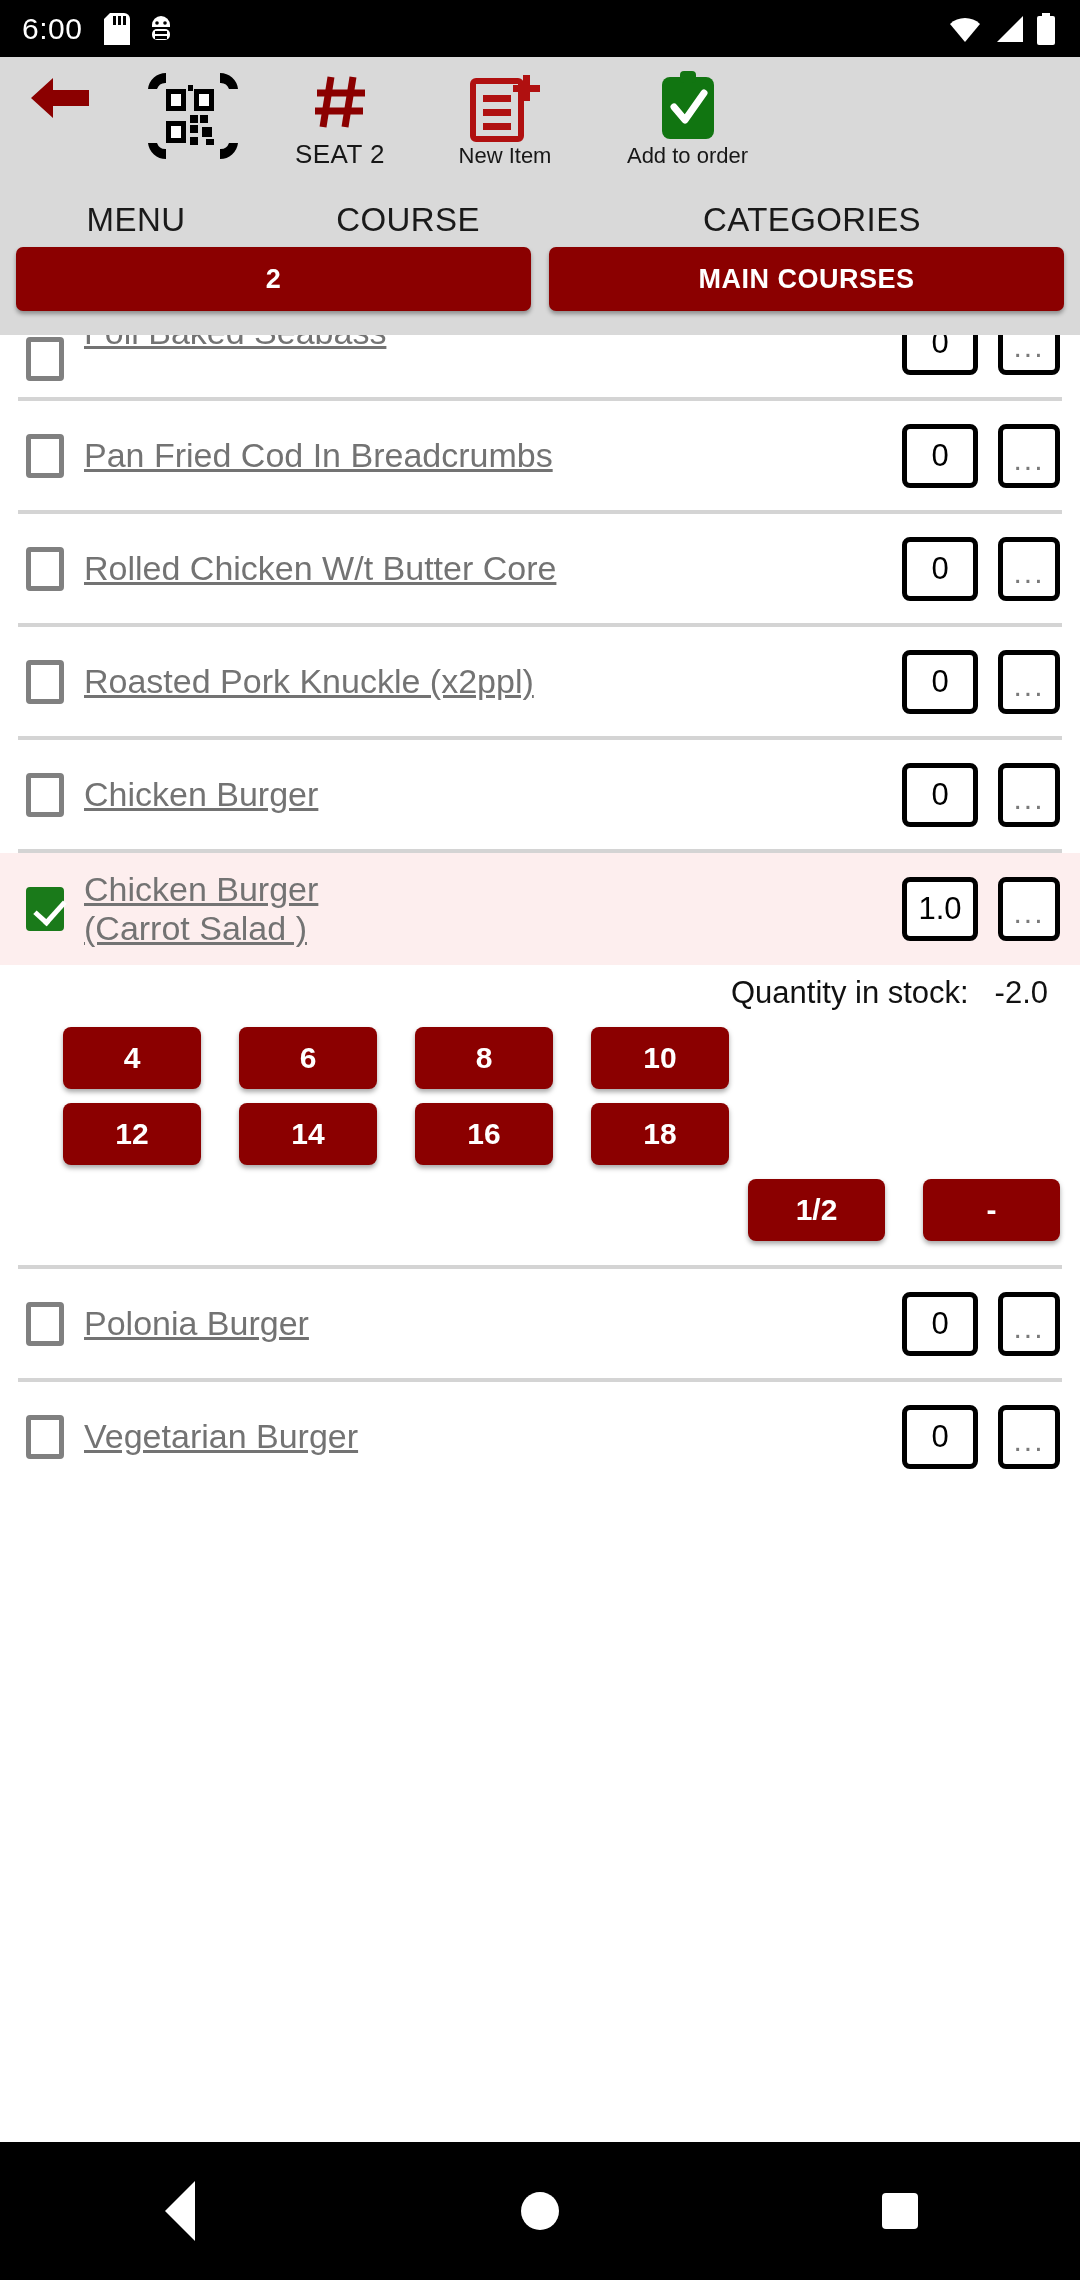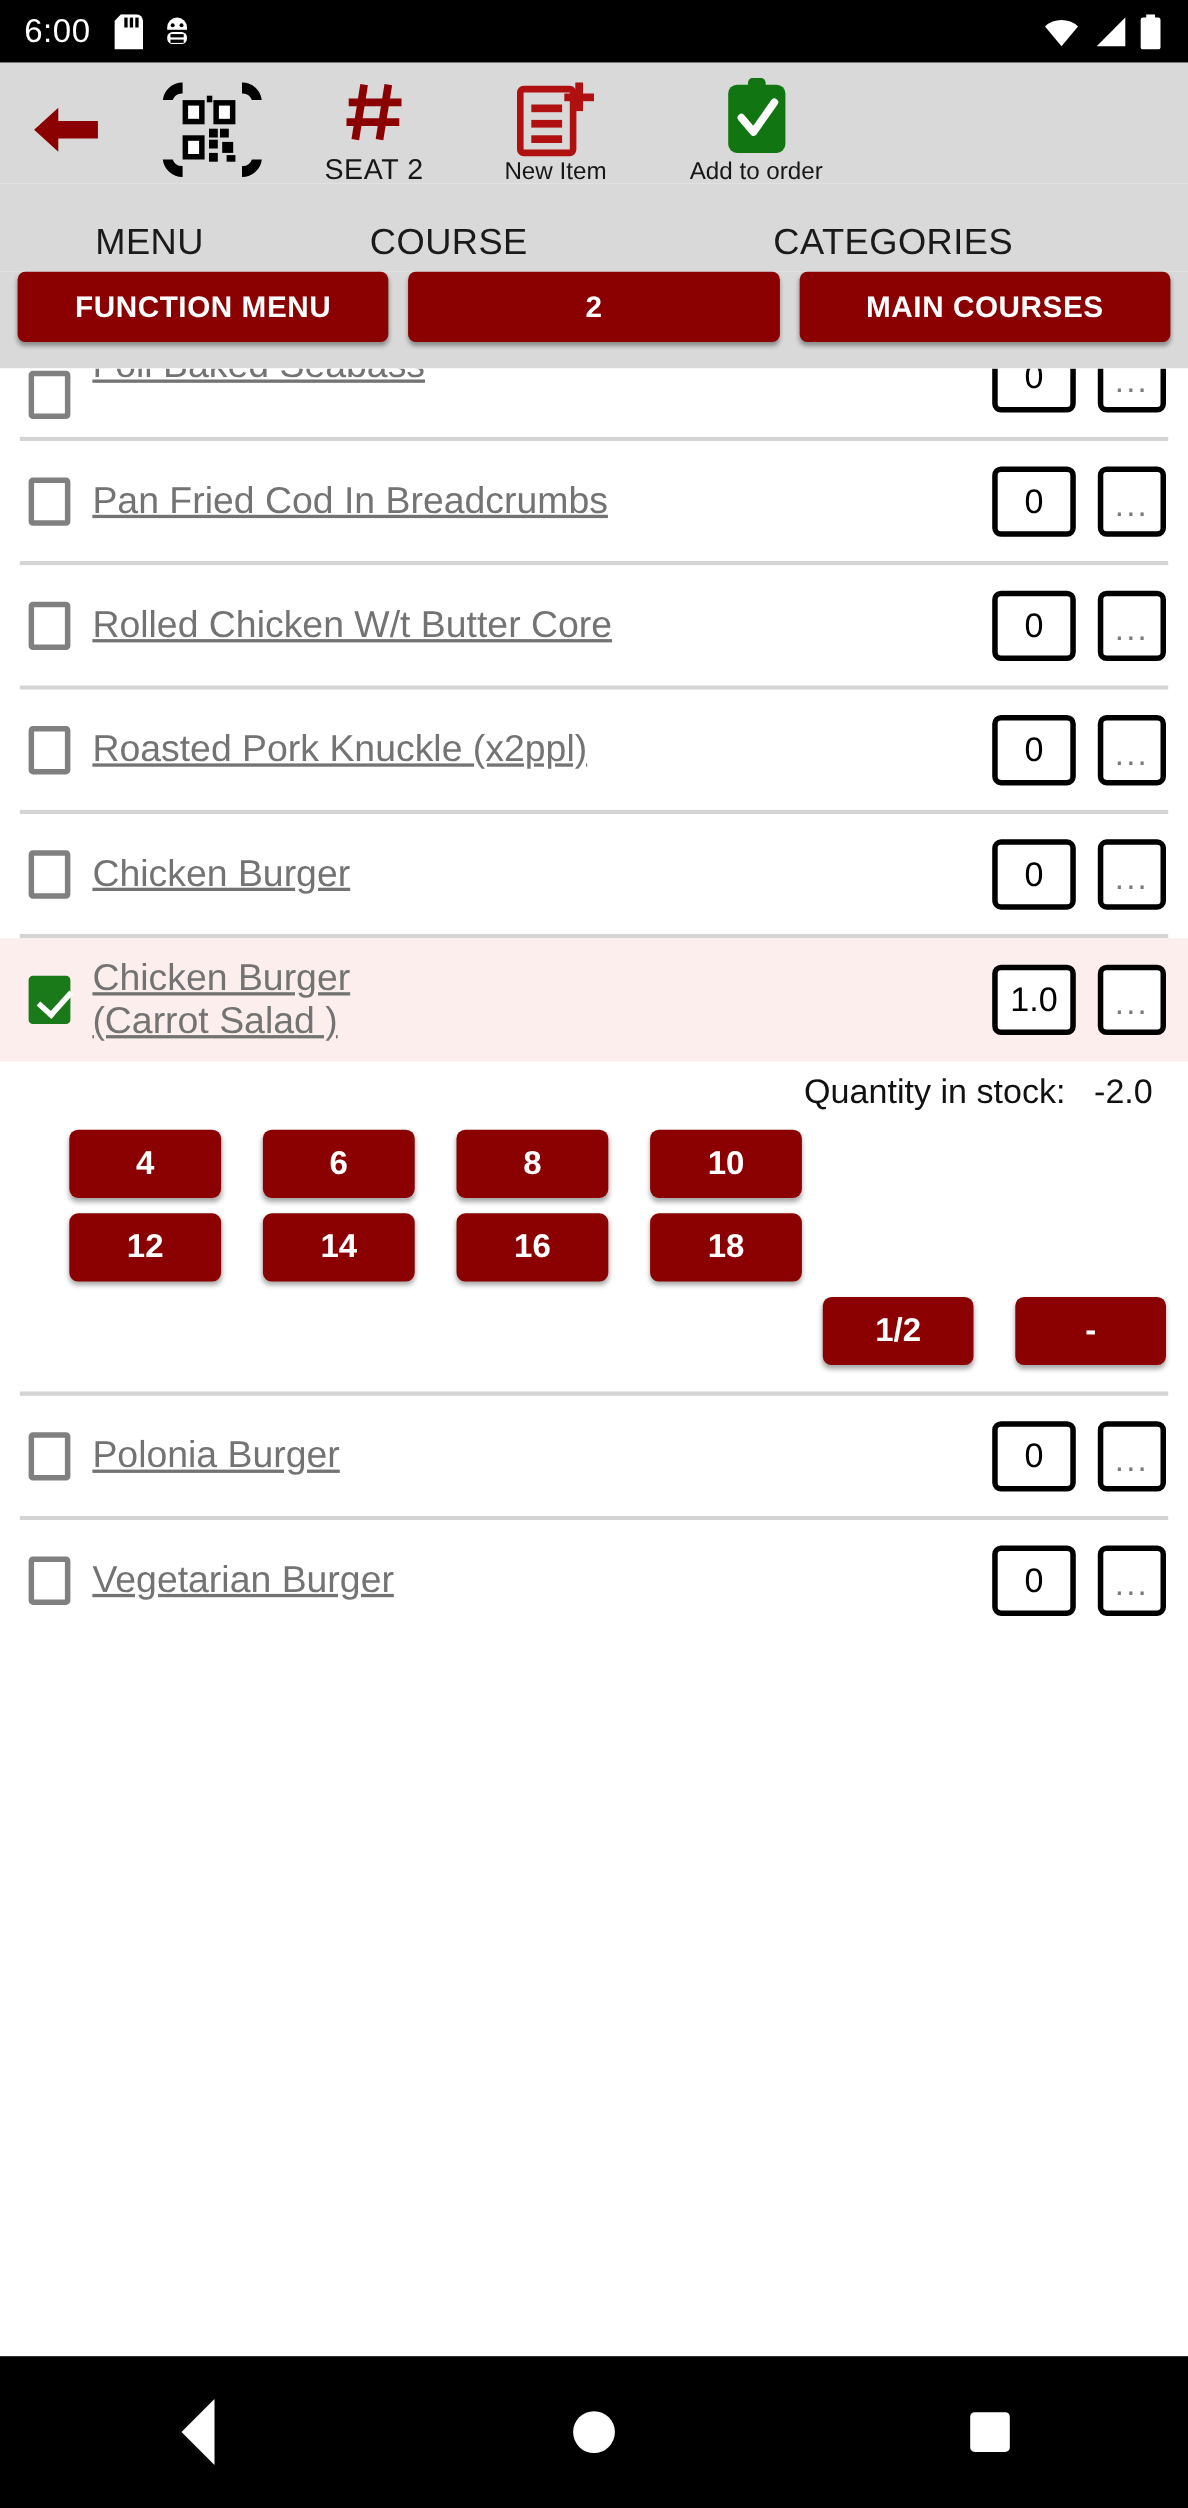--- a/index.html
+++ b/index.html
@@ -19,21 +19,21 @@
   }
   .status-time{ font-size:30px; letter-spacing:.5px; font-weight:400; }
   .status-left-icons{ display:flex; align-items:center; gap:16px; margin-left:22px; }
   .status-right{ position:absolute; right:24px; top:0; height:57px; display:flex; align-items:center; gap:11px; }
   .sb-ico{ display:block; }
 
   
   .toolbar{
     background:#d9d9d9;
     height:110px;
-    display:flex; align-items:center;
+    display:flex; align-items:flex-start;
     padding:0;
     position:relative;
   }
   .tb-item{
     display:flex; flex-direction:column; align-items:center; justify-content:flex-start;
     padding-top:14px;
   }
   .tb-label{
     font-size:22px; color:#171717; margin-top:2px; line-height:1;
     font-family:"Liberation Sans", sans-serif;
@@ -294,21 +294,20 @@
   </div>
 </div>
 
 <div class="tabs-strip">
   <div class="tab-head first">MENU</div>
   <div class="tab-head second">COURSE</div>
   <div class="tab-head">CATEGORIES</div>
 </div>
 
 <div class="sel-row">
-  <button class="sel-btn">FUNCTION MENU</button>
   <button class="sel-btn">2</button>
   <button class="sel-btn">MAIN COURSES</button>
 </div>
 
 <div class="list-area">
 
   <div class="row" style="min-height:62px; align-items:flex-start; padding-top:0; overflow:hidden;">
     <div class="cb" style="margin-top:2px;"></div>
     <div class="row-name" style="margin-top:-22px;">Foil Baked Seabass</div>
     <div class="qty-box" style="margin-top:-24px;">0</div>

